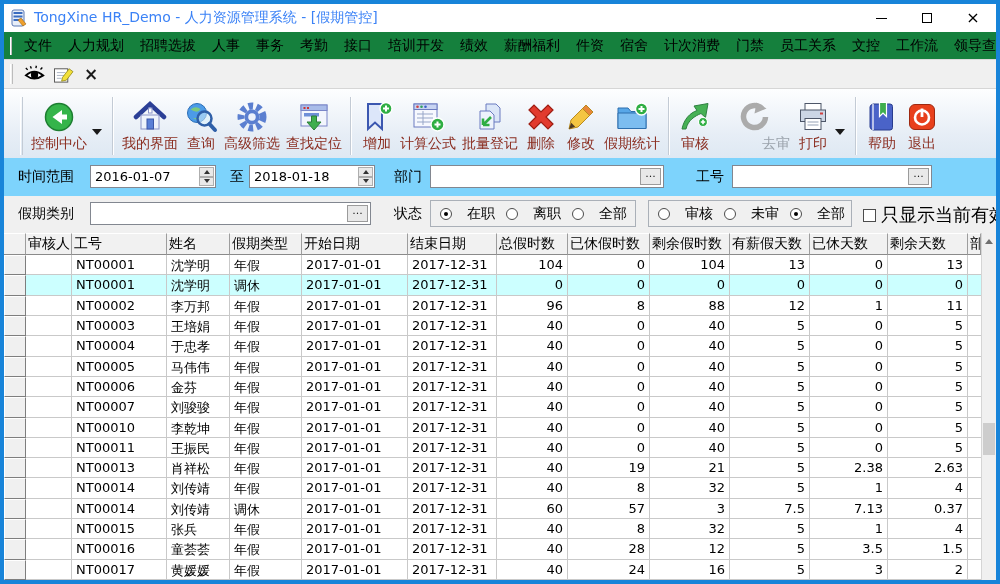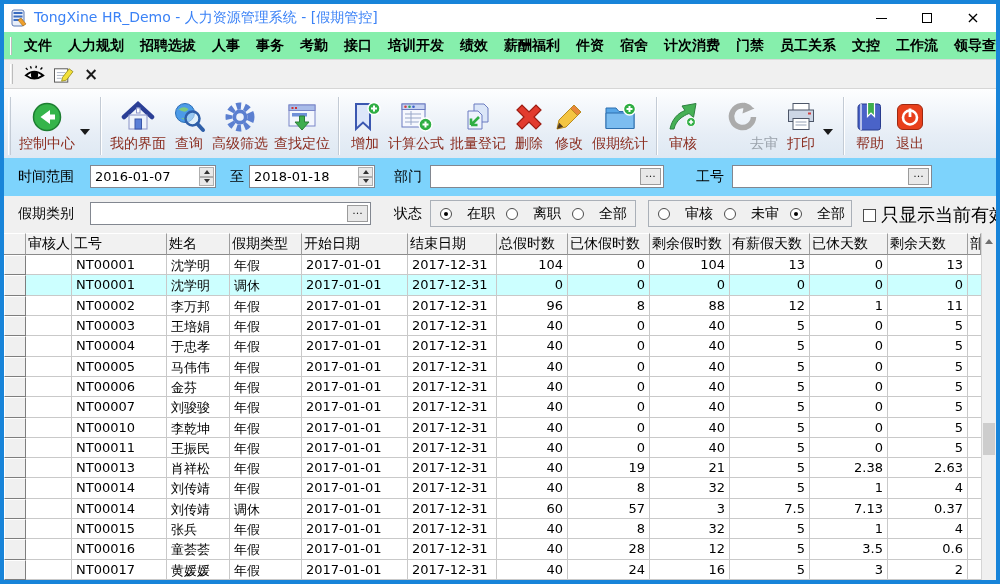--- a/index.html
+++ b/index.html
@@ -11,32 +11,32 @@
   .titlebar { position:absolute; top:0; left:0; right:0; height:28px; background:#fff; display:flex; align-items:center; }
   .title-icon { margin:0 6px 0 6px; width:18px; height:18px; flex:none; }
   .title-text { font-size:14px; color:#3b82f6; white-space:nowrap; }
   .win-controls { margin-left:auto; display:flex; height:100%; align-items:stretch; }
   .win-btn { width:46px; display:flex; align-items:center; justify-content:center; cursor:default; }
   .glyph-min { width:11px; height:0; border-top:1px solid #000; display:block; }
   .glyph-max { width:10px; height:10px; border:1px solid #000; display:block; }
   .glyph-close { font-size:16px; line-height:1; color:#000; }
 
   
-  .menubar { position:absolute; top:28px; left:0; right:0; height:27px; background:#86efac; display:flex; align-items:center; padding-left:6px;font-weight:bold; }
+  .menubar { position:absolute; top:28px; left:0; right:0; height:27px; background:#15803d; display:flex; align-items:center; padding-left:6px; }
   .menu-grip { width:3px; height:18px; border-left:1px solid #fff; border-right:1px solid #bcbcbc; margin-right:4px; }
   .menu-item { font-size:14px; color:#000; padding:3px 8px; white-space:nowrap; }
 
   
   .quickbar { position:absolute; top:55px; left:0; right:0; height:29px; background:#f0f0f0; border-top:1px solid #dadada; display:flex; align-items:center; padding-left:6px; }
   .qb-grip { width:3px; height:20px; border-left:1px solid #fff; border-right:1px solid #bcbcbc; margin-right:8px; }
   .qb-btn { width:28px; height:24px; display:flex; align-items:center; justify-content:center; }
   .qb-close { font-size:17px; font-weight:bold; color:#1a1a1a; }
 
   
-  .toolbar { position:absolute; top:84px; left:0; right:0; height:76px; background:linear-gradient(#fdfeff,#e7eef6 60%,#dce7f2); border-top:1px solid #d6d6d6; border-bottom:1px solid #b9c4d2; display:flex; align-items:center; padding:0 2px; }
+  .toolbar { position:absolute; top:84px; left:0; right:0; height:76px; background:linear-gradient(#fdfeff,#e7eef6 60%,#dce7f2); border-top:1px solid #d6d6d6; border-bottom:1px solid #b9c4d2; display:flex; align-items:center; padding:0 14px; }
   .tb-grip { width:3px; height:58px; border-left:1px solid #fff; border-right:1px solid #c3cbd5; margin:0 5px 0 2px; flex:none; }
   .tb-sep { width:2px; height:58px; border-left:1px solid #c3cbd5; border-right:1px solid #fff; margin:0 5px; flex:none; }
   .tb-btn { display:flex; flex-direction:column; align-items:center; justify-content:center; padding:2px 3px; flex:none; }
   .tb-icon { width:34px; height:34px; display:block; }
   .tb-label { font-size:14px; color:#8a2c1f; white-space:nowrap; margin-top:1px; }
   .tb-btn.disabled .tb-label { color:#9aa2ab;margin-left:44px; }
   .tb-caret { width:0; height:0; border:5px solid transparent; border-top:6px solid #1a1a1a; margin:16px 5px 0 2px; flex:none; }
 
   
   .filter1 { position:absolute; top:154px; left:0; right:0; height:38px; background:#7dd3fc; }
@@ -628,21 +628,21 @@
           <div class="cell">NT00016</div>
           <div class="cell">童荟荟</div>
           <div class="cell">年假</div>
           <div class="cell">2017-01-01</div>
           <div class="cell">2017-12-31</div>
           <div class="cell num">40</div>
           <div class="cell num">28</div>
           <div class="cell num">12</div>
           <div class="cell num">5</div>
           <div class="cell num">3.5</div>
-          <div class="cell num">0.6</div>
+          <div class="cell num">1.5</div>
           <div class="cell cpad"></div>
         </div>
         <div class="trow">
           <div class="cell ind"></div>
           <div class="cell"></div>
           <div class="cell">NT00017</div>
           <div class="cell">黄媛媛</div>
           <div class="cell">年假</div>
           <div class="cell">2017-01-01</div>
           <div class="cell">2017-12-31</div>

